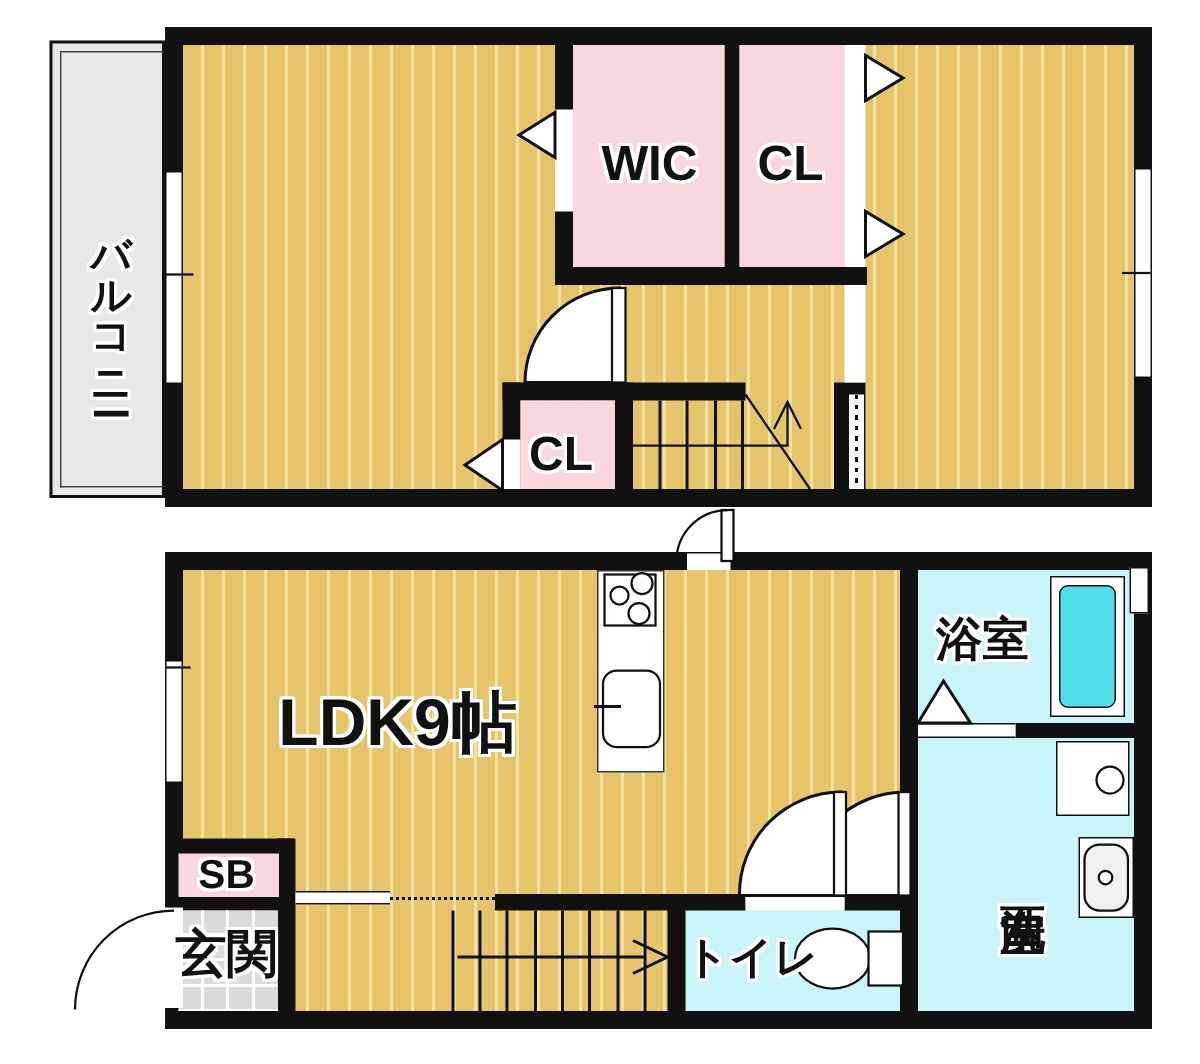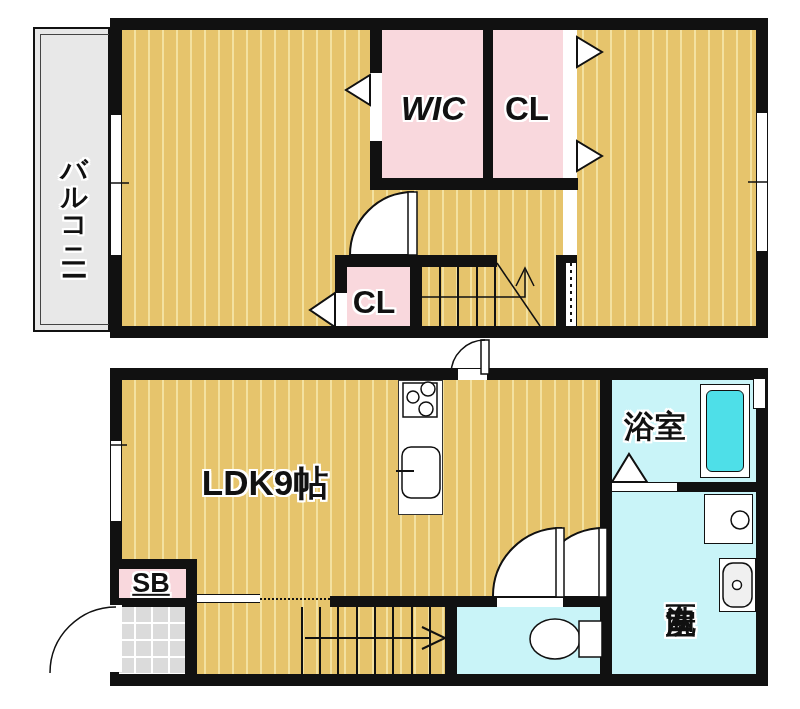--- a/index.html
+++ b/index.html
@@ -163,22 +163,24 @@
     </g>
 
     <g stroke="#111" stroke-width="1.5">
       <line x1="110" y1="183" x2="129" y2="183"></line>
       <line x1="748" y1="182" x2="767" y2="182"></line>
       <line x1="110" y1="445" x2="127" y2="445"></line>
     </g>
   </svg>
 
   <div class="lbl lbl-v" style="left:74px;top:200px;font-size:27px;">バルコニー</div>
-  <div class="lbl" style="left:433px;top:109px;font-size:33px;font-style:italic;">WIC</div>
+  <div class="lbl" style="left:433px;top:109px;font-size:33px;">WIC</div>
   <div class="lbl" style="left:527px;top:109px;font-size:33px;">CL</div>
   <div class="lbl" style="left:374px;top:303px;font-size:32px;">CL</div>
 
-  <div class="lbl" style="left:265px;top:483px;font-size:35px;">LDK9帖</div>
-  <div class="lbl" style="left:151px;top:583px;font-size:27px;text-decoration:underline;">SB</div>
+  <div class="lbl" style="left:265px;top:483px;font-size:44px;">LDK9帖</div>
+  <div class="lbl" style="left:151px;top:583px;font-size:27px;">SB</div>
+  <div class="lbl" style="left:151px;top:637px;font-size:34px;">玄関</div>
+  <div class="lbl" style="left:501px;top:639px;font-size:29px;">トイレ</div>
   <div class="lbl" style="left:655px;top:427px;font-size:31px;">浴室</div>
   <div class="lbl lbl-v" style="left:681px;top:581px;font-size:30px;">洗面室</div>
 
 </div>
 
 </body></html>

